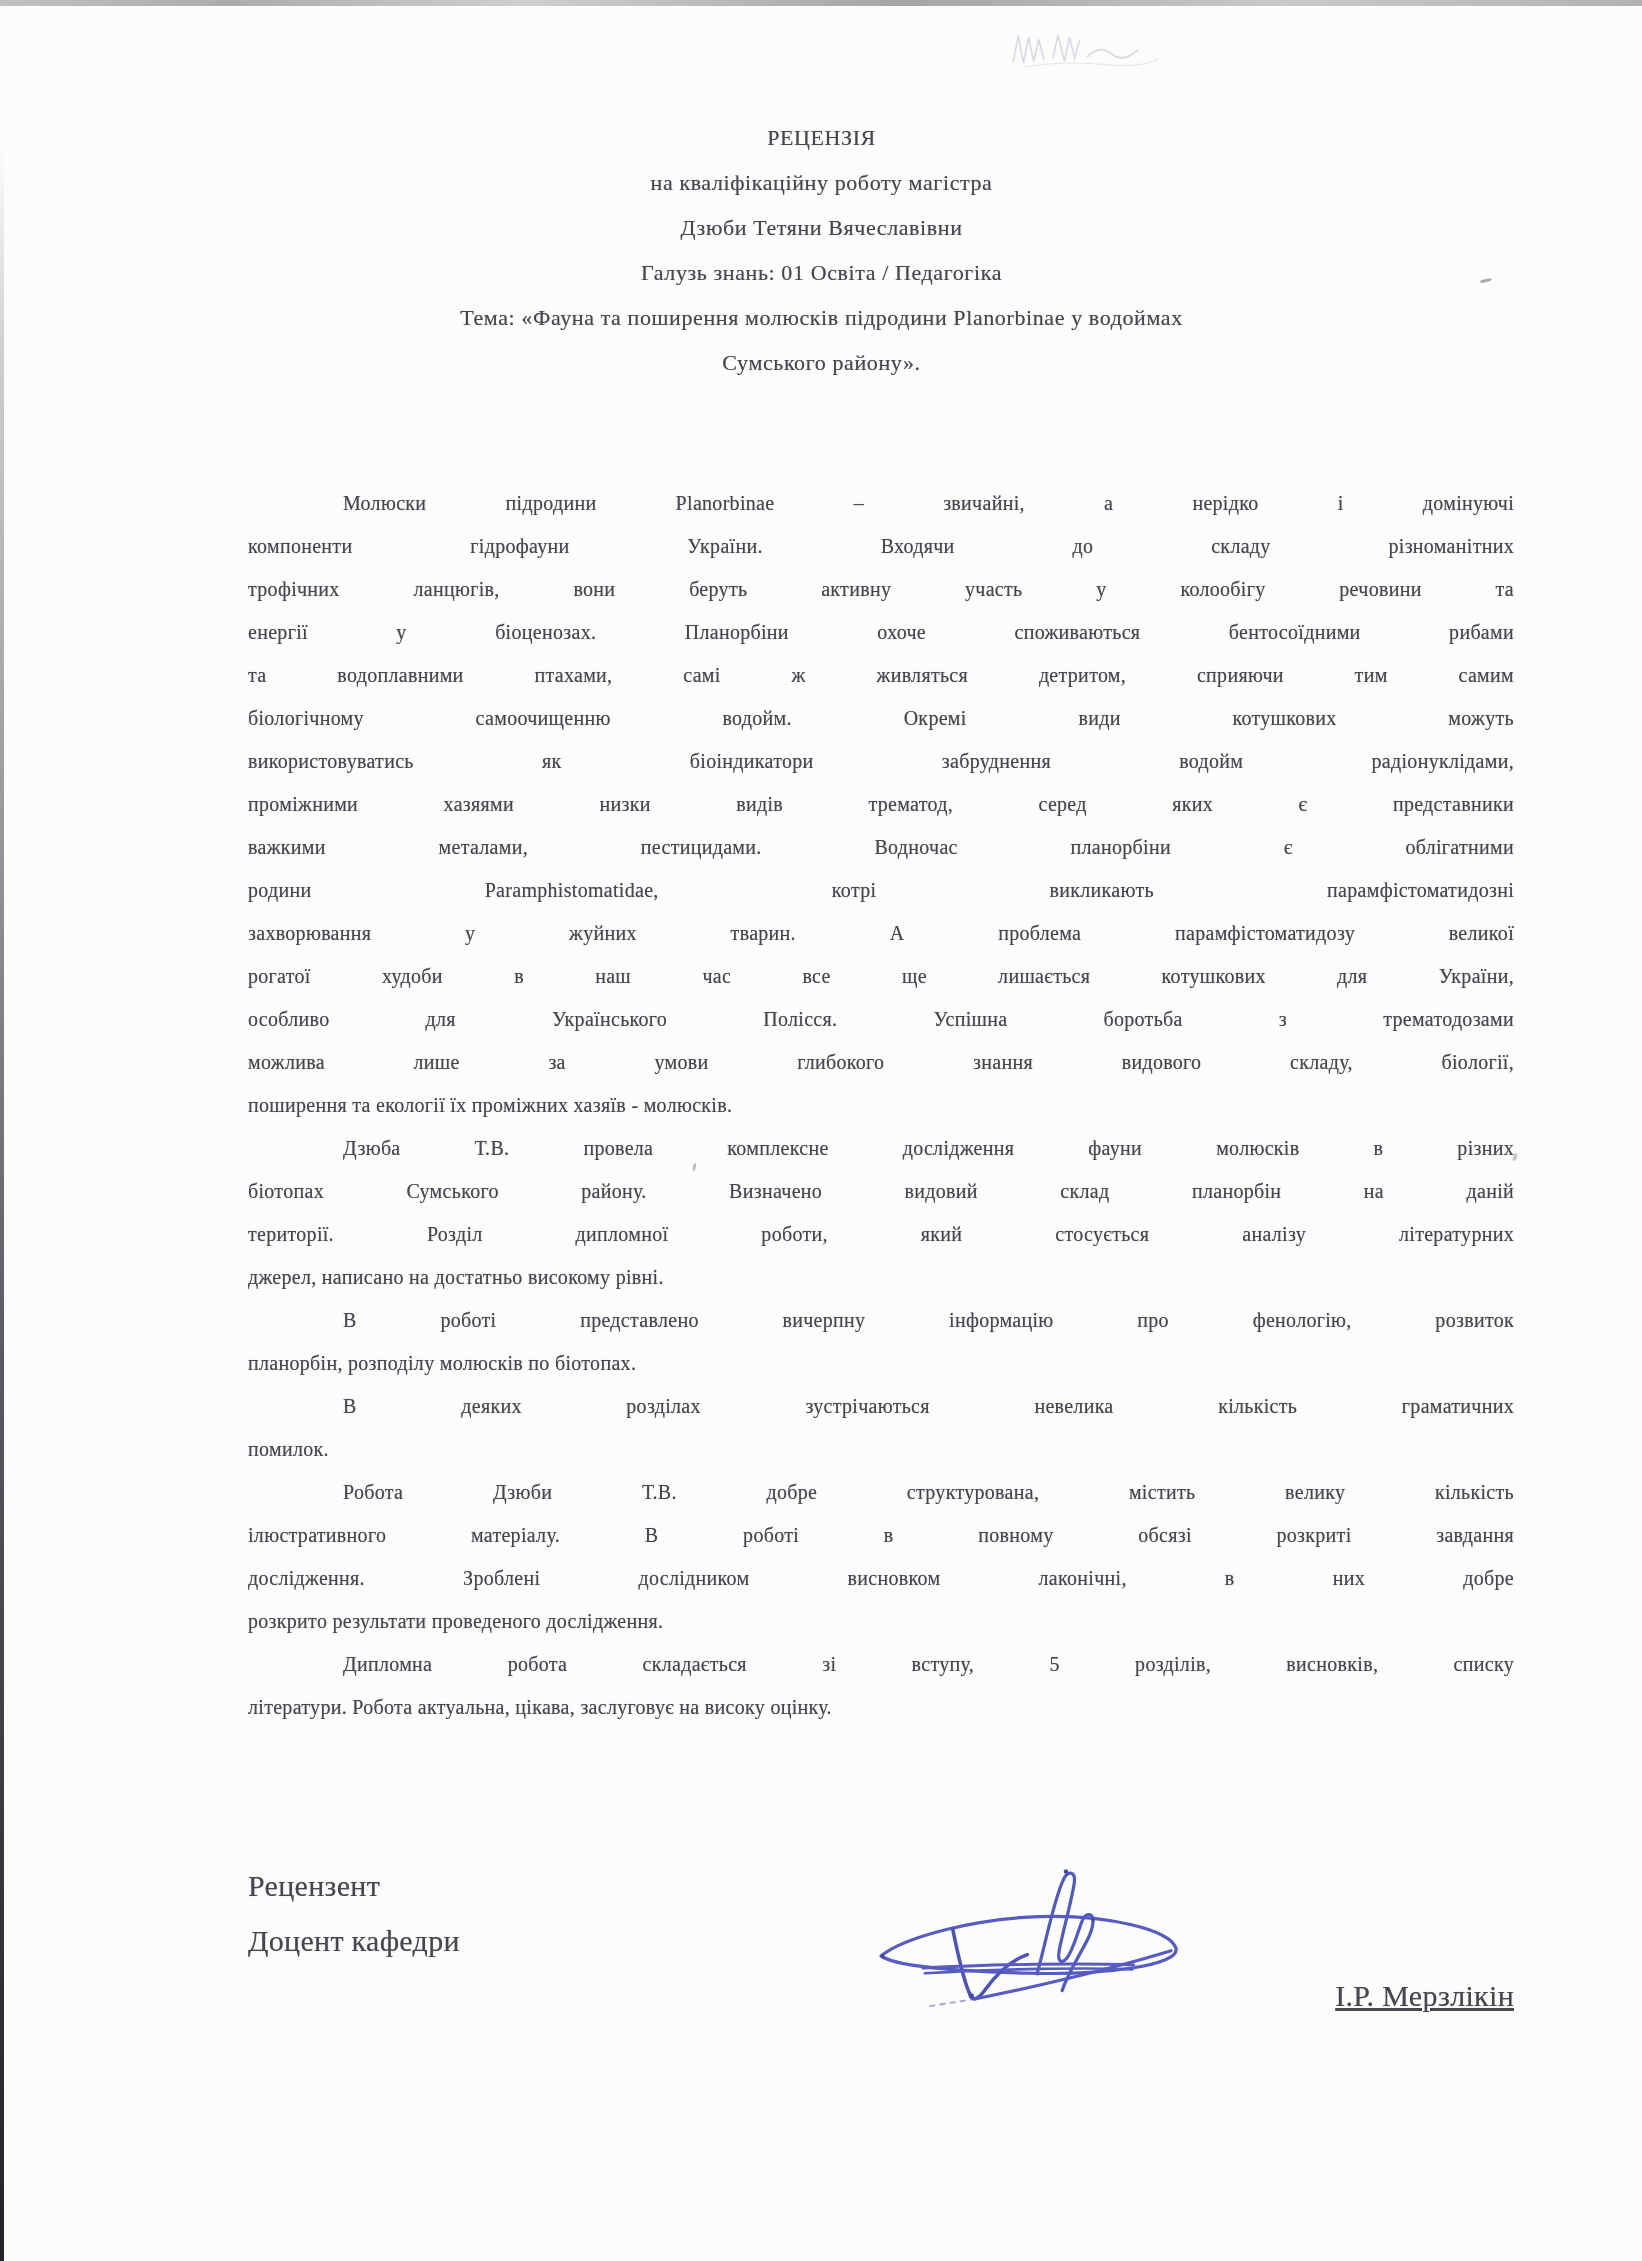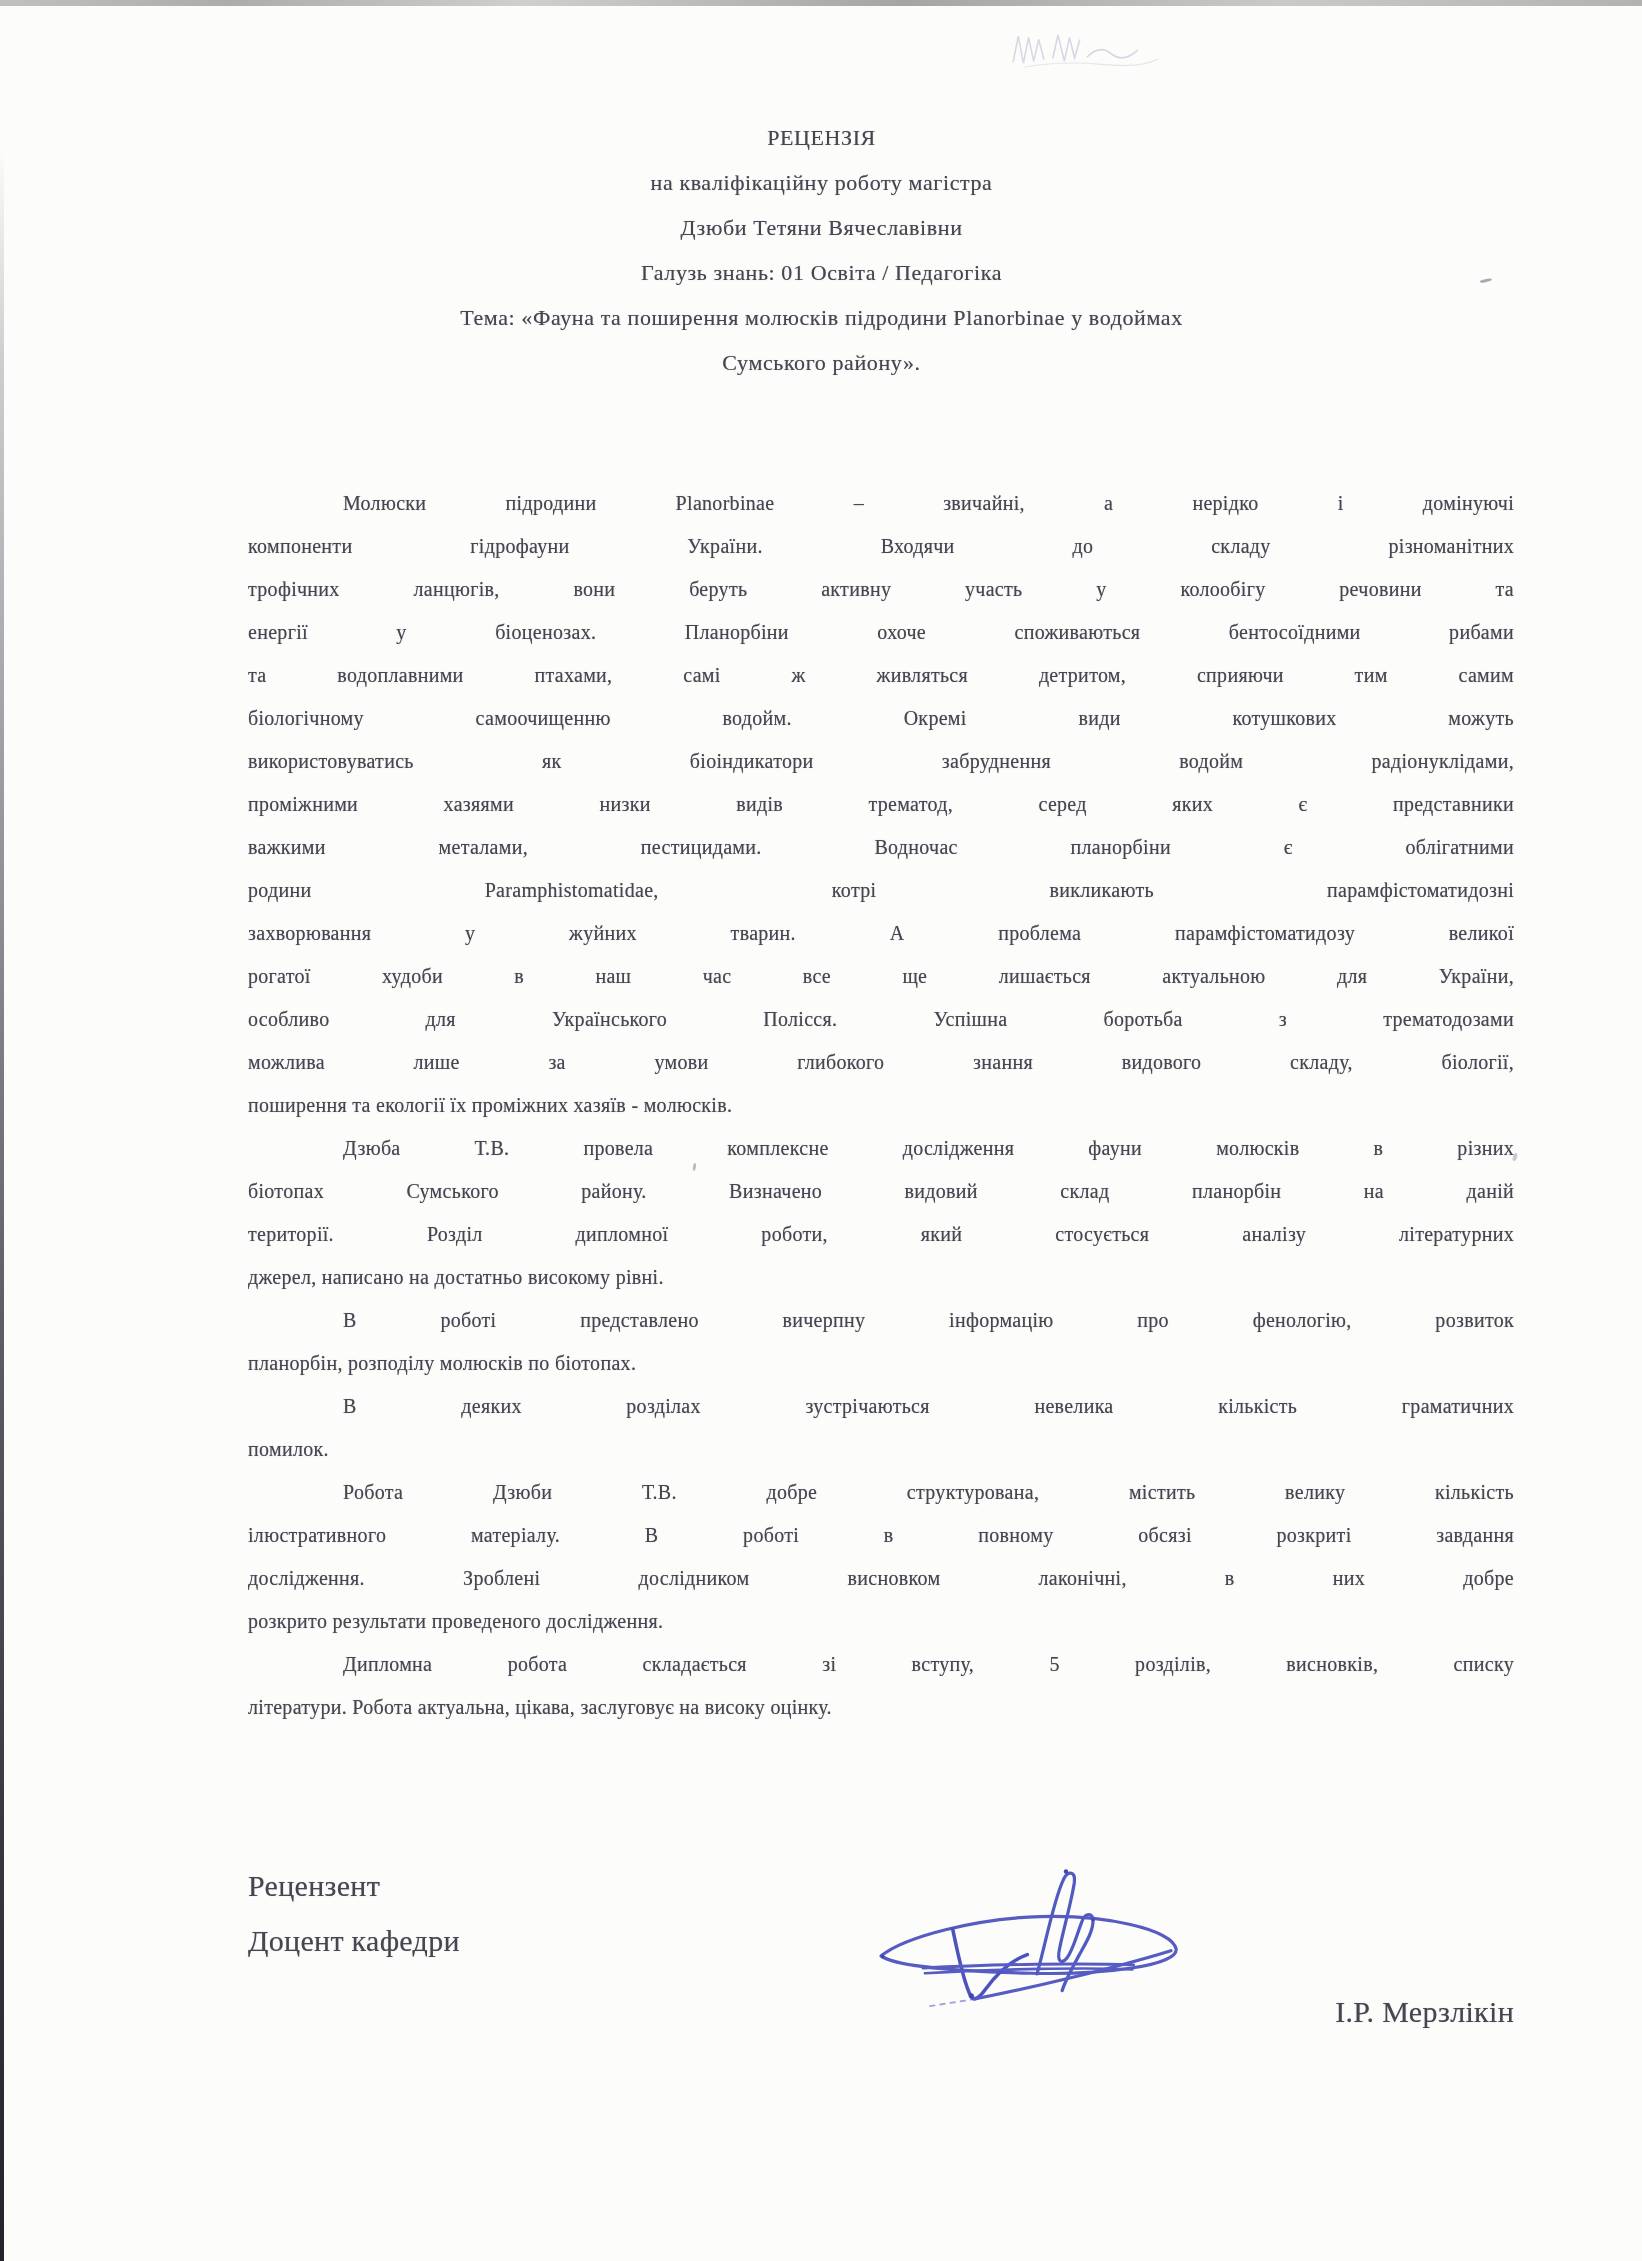--- a/index.html
+++ b/index.html
@@ -57,21 +57,21 @@
 
   
   .sig {
     position: relative;
     margin: 129px 0 0 248px;
     width: 1266px;
     font-size: 30px;
     letter-spacing: 0.3px;
   }
   .sigline { height: 55px; line-height: 55px; }
-  .signame { position: absolute; top: 126px; right: 0; height: 55px; line-height: 55px; white-space: nowrap; }
+  .signame { position: absolute; top: 110px; right: 0; height: 55px; line-height: 55px; white-space: nowrap; text-decoration: underline; }
   .sig-scribble { position: absolute; left: 628px; top: 5.2px; }
 </style>
 </head>
 <body>
 
 <div class="page">
 
   <div class="edge-top"></div>
   <div class="edge-left"></div>
   <div class="speck speck-dash" style="left:1480px; top:279px;"></div>
@@ -102,21 +102,21 @@
       <div class="ln just">компоненти гідрофауни України. Входячи до складу різноманітних</div>
       <div class="ln just">трофічних ланцюгів, вони беруть активну участь у колообігу речовини та</div>
       <div class="ln just">енергії у біоценозах. Планорбіни охоче споживаються бентосоїдними рибами</div>
       <div class="ln just">та водоплавними птахами, самі ж живляться детритом, сприяючи тим самим</div>
       <div class="ln just">біологічному самоочищенню водойм. Окремі види котушкових можуть</div>
       <div class="ln just">використовуватись як біоіндикатори забруднення водойм радіонуклідами,</div>
       <div class="ln just">проміжними хазяями низки видів трематод, серед яких є представники</div>
       <div class="ln just">важкими металами, пестицидами. Водночас планорбіни є облігатними</div>
       <div class="ln just">родини Paramphistomatidae, котрі викликають парамфістоматидозні</div>
       <div class="ln just">захворювання у жуйних тварин. А проблема парамфістоматидозу великої</div>
-      <div class="ln just">рогатої худоби в наш час все ще лишається актуальною для України,</div>
+      <div class="ln just">рогатої худоби в наш час все ще лишається котушкових для України,</div>
       <div class="ln just">особливо для Українського Полісся. Успішна боротьба з трематодозами</div>
       <div class="ln just">можлива лише за умови глибокого знання видового складу, біології,</div>
       <div class="ln">поширення та екології їх проміжних хазяїв - молюсків.</div>
     </div>
 
     <div class="para">
       <div class="ln just ind">Дзюба Т.В. провела комплексне дослідження фауни молюсків в різних</div>
       <div class="ln just">біотопах Сумського району. Визначено видовий склад планорбін на даній</div>
       <div class="ln just">території. Розділ дипломної роботи, який стосується аналізу літературних</div>
       <div class="ln">джерел, написано на достатньо високому рівні.</div>

